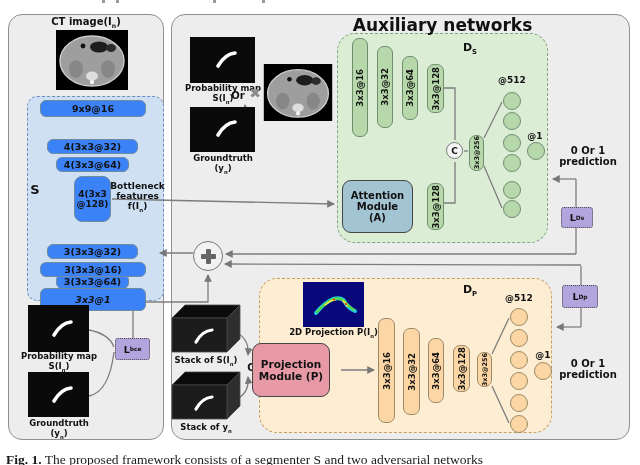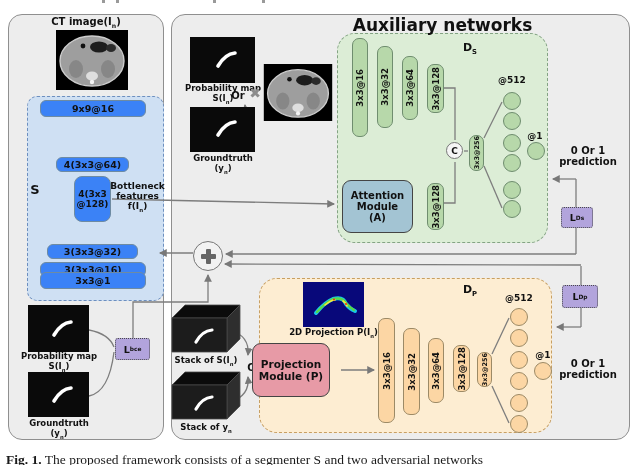--- a/index.html
+++ b/index.html
@@ -111,20 +111,23 @@
     <ellipse cx="52" cy="39" rx="7" ry="9" fill="#878787"></ellipse>
     <ellipse cx="36" cy="46" rx="6" ry="4.5" fill="#dedede"></ellipse>
     <circle cx="36" cy="52" r="2.2" fill="#f4f4f4"></circle>
   </svg>
 
   <div class="abs lbl" style="left:28px;top:183px;width:14px;font-size:13px;z-index:3;">S</div>
 
   <div class="abs layer" style="left:40px;top:100px;width:106px;height:17px;z-index:3;">
       <span>9x9@16</span>
     </div>
+  <div class="abs layer" style="left:47px;top:139px;width:91px;height:15px;z-index:3;">
+      <span>4(3x3@32)</span>
+    </div>
   <div class="abs layer" style="left:56px;top:157px;width:73px;height:15px;z-index:3;">
       <span>4(3x3@64)</span>
     </div>
 
   <div class="abs layer" style="left:74px;top:176px;width:37px;height:46px;border-radius:8px;flex-direction:column;font-size:9px;z-index:3;">
     <span>4(3x3</span>
     <span>@128)</span>
   </div>
   <div class="abs lbl" style="left:110px;top:181px;width:55px;font-size:9px;z-index:3;">
     <span>Bottleneck</span><br>
@@ -134,21 +137,21 @@
 
   <div class="abs layer" style="left:56px;top:226px;width:73px;height:15px;z-index:3;margin-top:48px;">
       <span>3(3x3@64)</span>
     </div>
   <div class="abs layer" style="left:47px;top:244px;width:91px;height:15px;z-index:3;">
       <span>3(3x3@32)</span>
     </div>
   <div class="abs layer" style="left:40px;top:262px;width:106px;height:15px;z-index:3;">
       <span>3(3x3@16)</span>
     </div>
-  <div class="abs layer" style="left:40px;top:272px;width:106px;height:17px;z-index:3;">
+  <div class="abs layer" style="left:40px;top:288px;width:106px;height:23px;z-index:3;font-style:italic;">
       <span>3x3@1</span>
     </div>
 
   <svg class="abs" style="left:28px;top:305px;z-index:3;" width="61" height="47" viewBox="0 0 61 47">
     <rect width="61" height="47" fill="#0a0a0a"></rect>
     <path d="M 26 30 Q 33 18 43 17" stroke="#fff" stroke-width="3.6" fill="none" stroke-linecap="round"></path>
   </svg>
   <div class="abs lbl" style="left:20px;top:352px;width:78px;font-size:8.5px;z-index:3;">
     <span>Probability map</span><br>
     <span>S(I</span><sub>n</sub><span>)</span>

